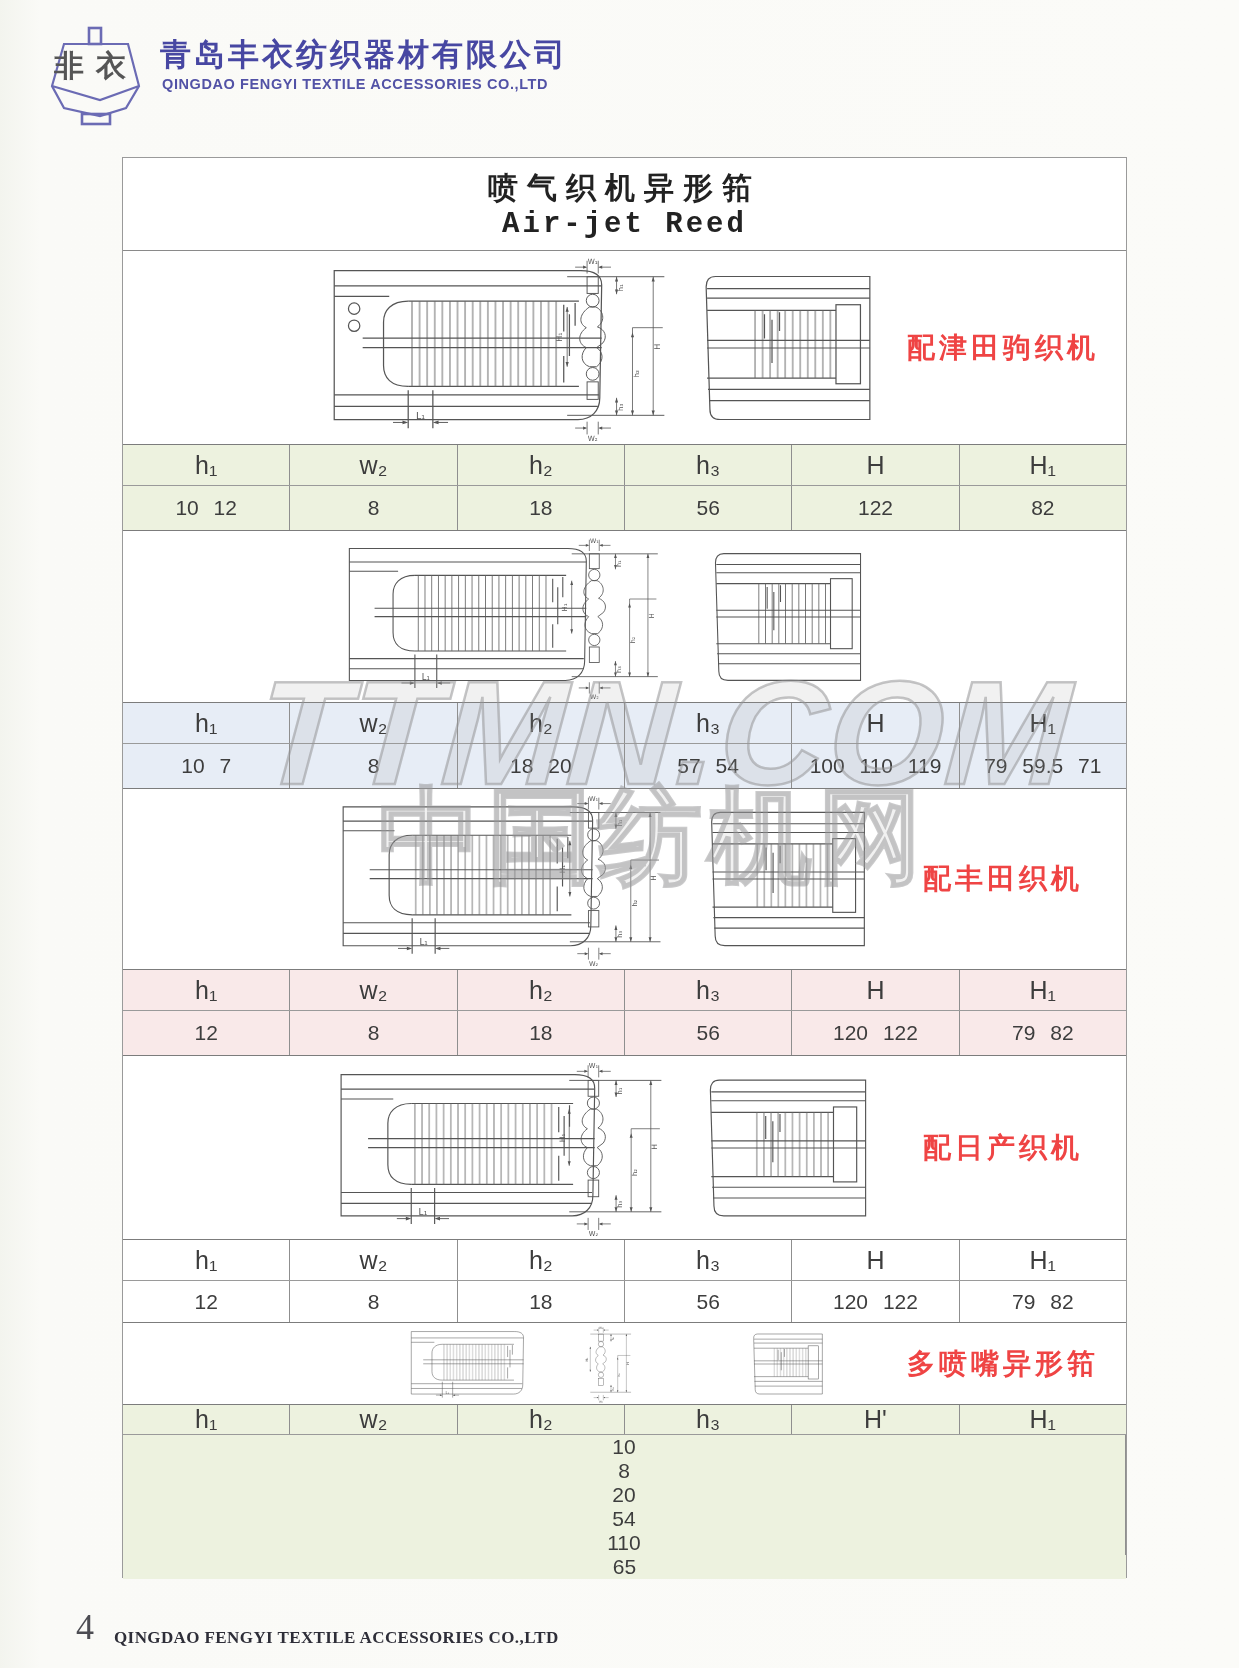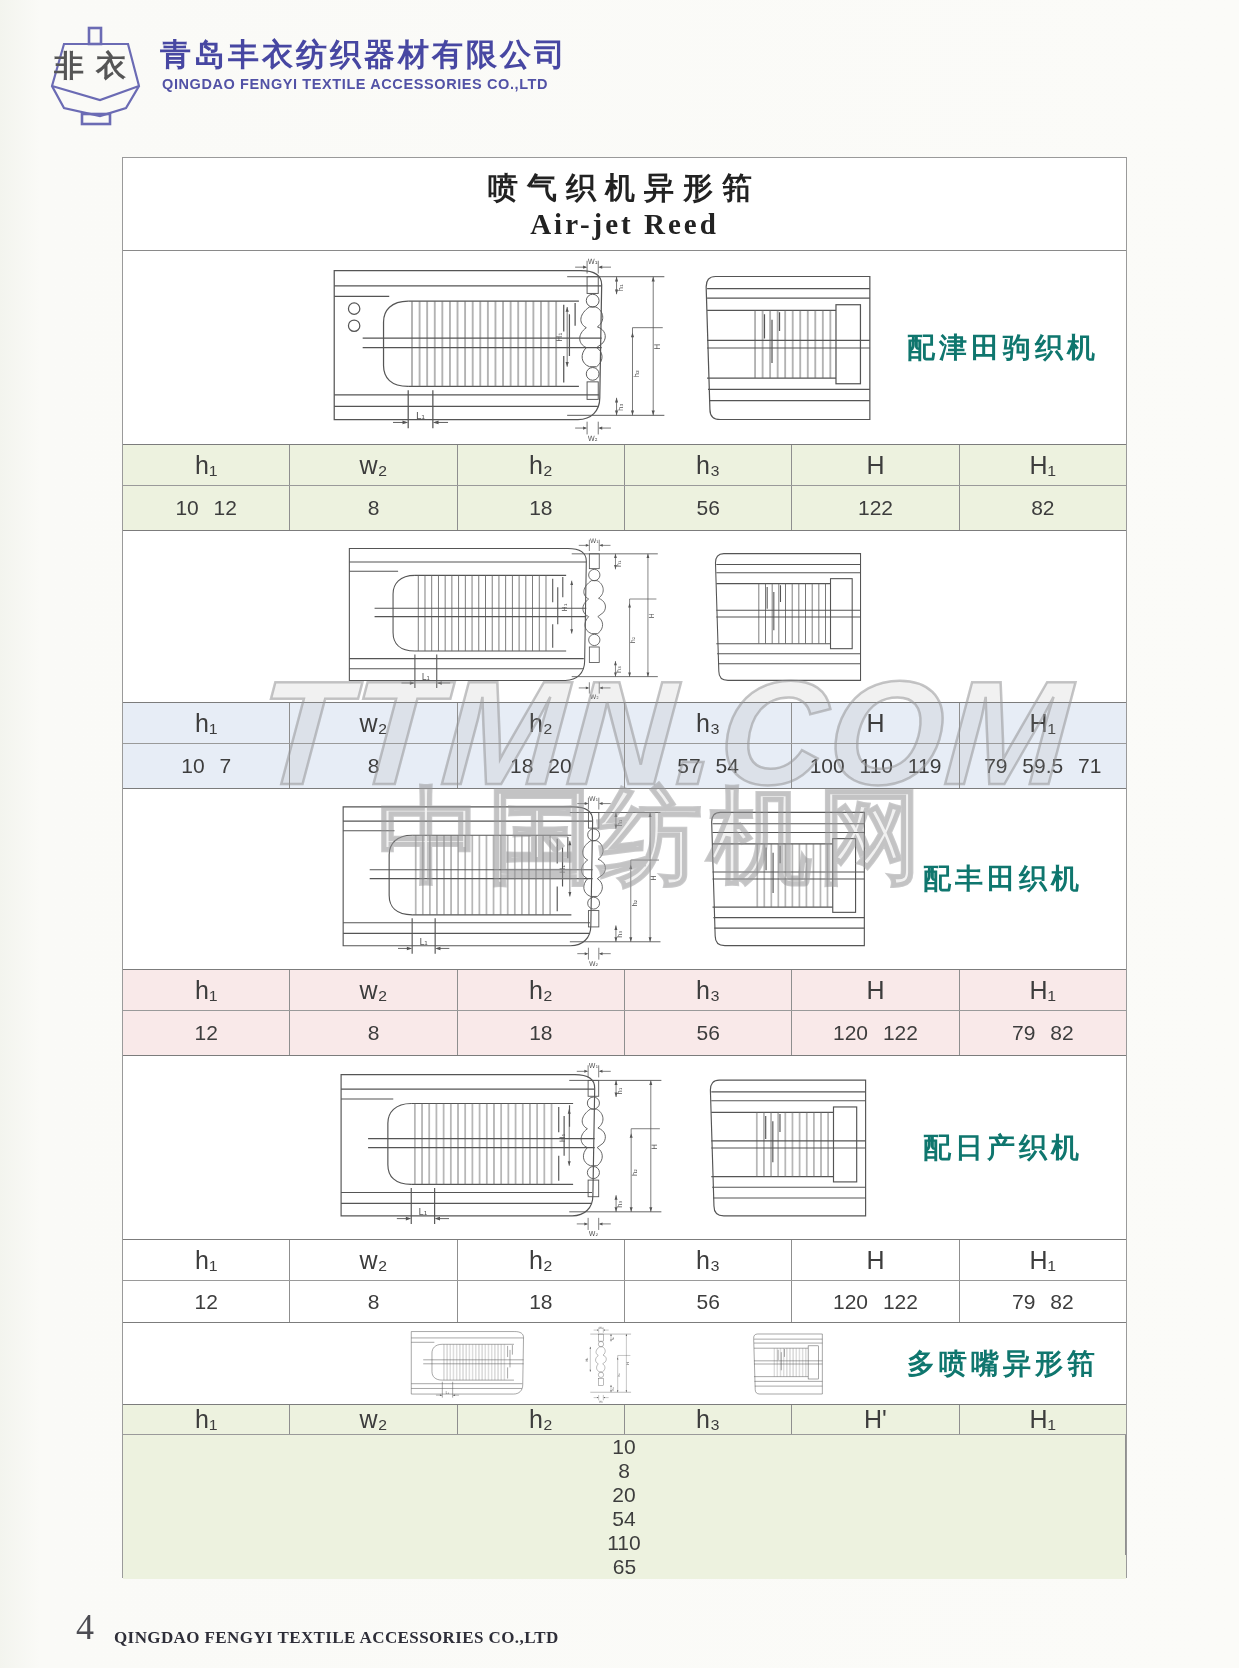--- a/index.html
+++ b/index.html
@@ -16,32 +16,32 @@
   .company-en{position:absolute;left:120px;top:64px;font-size:14.5px;font-weight:bold;
       color:#5252a6;letter-spacing:.6px;white-space:nowrap;}
 
   
   .sheet{position:absolute;left:122px;top:157px;width:1005px;height:1421px;
       background:#fff;border:1px solid #9a9a9a;box-sizing:border-box;}
   .titlebox{position:absolute;left:0;top:0;width:100%;height:93px;border-bottom:1px solid #8a8a8a;
       box-sizing:border-box;text-align:center;}
   .title-cn{margin-top:10px;font-size:30px;font-weight:bold;color:#222;letter-spacing:9px;}
   .title-en{font-size:29px;font-weight:bold;color:#222;letter-spacing:3px;
-      font-family:Liberation Serif, serif;line-height:1.1;}
+      font-family:Liberation Mono, monospace;line-height:1.1;}
 
   
   .section{position:absolute;left:0;width:100%;box-sizing:border-box;display:flex;flex-direction:column;}
   .diag-area{position:relative;width:100%;}
   .dslot{position:absolute;top:50%;transform:translateY(-50%);}
   .dslot svg{width:100%;height:100%;}
   .dslot.left{left:198px;width:292px;height:86%;}
   .dslot.mid{left:400px;width:168px;height:97%;}
   .dslot.right{left:572px;width:186px;height:78%;}
   .sec-label{position:absolute;left:765px;width:230px;top:50%;transform:translateY(-50%);
-      text-align:center;font-size:28px;font-weight:bold;color:#0f766e;letter-spacing:4px;white-space:nowrap;}
+      text-align:center;font-size:28px;font-weight:bold;color:#ef4444;letter-spacing:4px;white-space:nowrap;}
   .holes{visibility:hidden;}
   .section.v-a .holes{visibility:visible;}
 
   .trow{display:flex;width:100%;box-sizing:border-box;}
   .thead{height:42px;border-top:1px solid #7c7c7c;border-bottom:1px solid #9a9a9a;}
   .tvals{flex:1;border-bottom:1px solid #7c7c7c;}
   .section:last-of-type .tvals{border-bottom:none;flex-direction:column;}
   .tcell{flex:1;display:flex;align-items:center;justify-content:center;
       border-right:1px solid #8f8f8f;color:#3d3d3d;box-sizing:border-box;}
   .tcell:last-child{border-right:none;}

